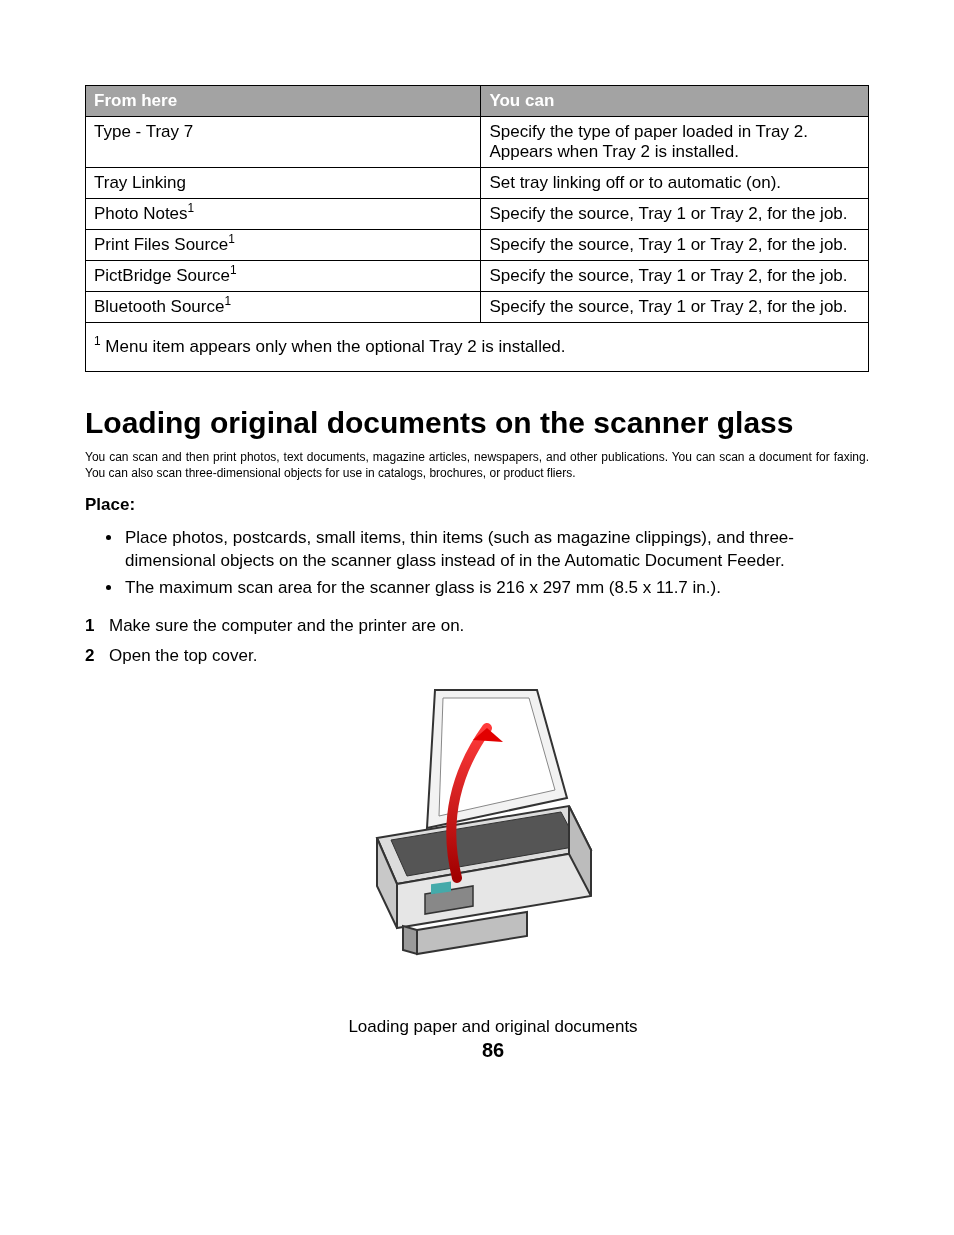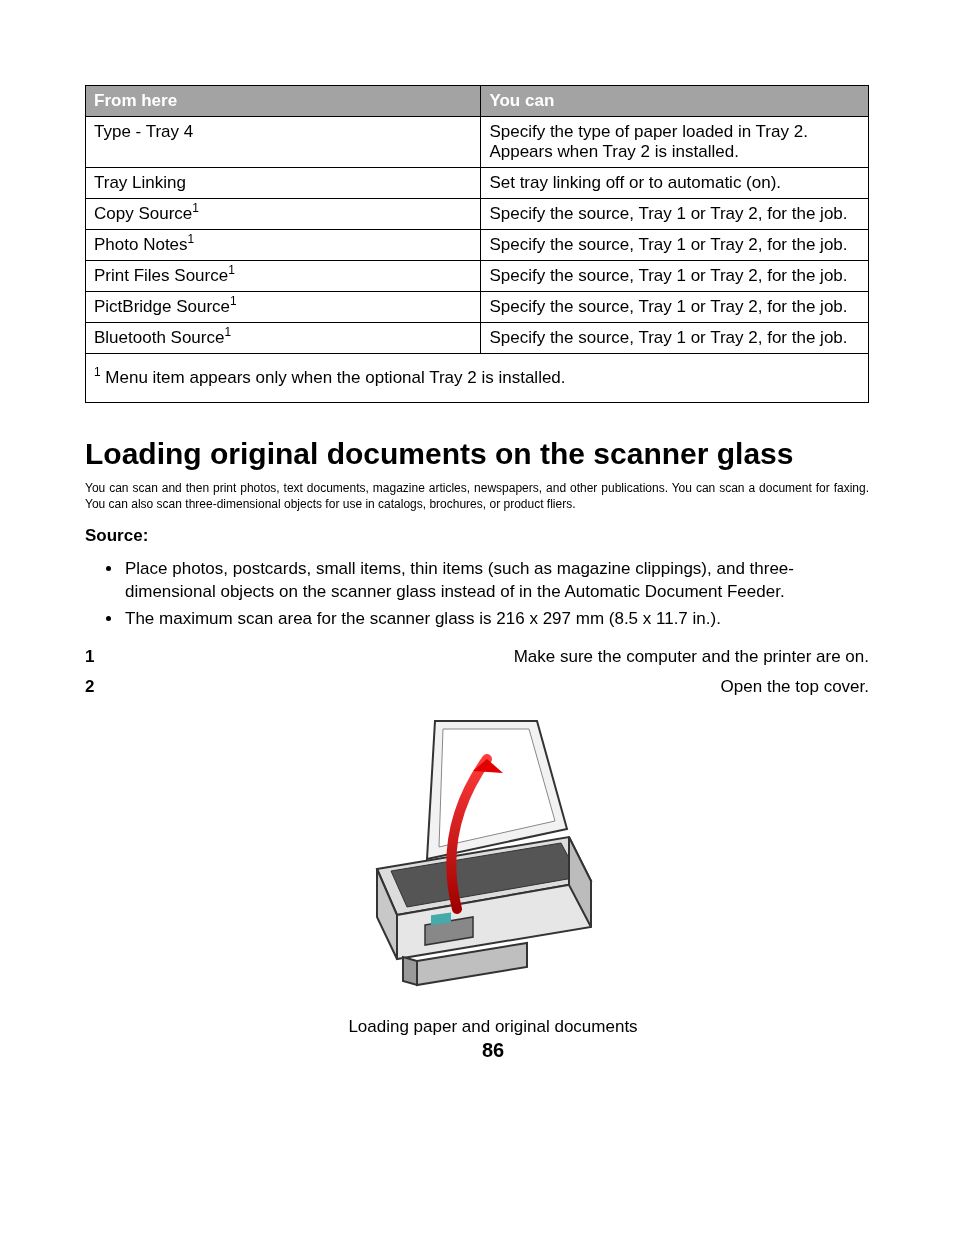--- a/index.html
+++ b/index.html
@@ -64,21 +64,20 @@
     font-size: 17px;
     line-height: 1.35;
     margin: 4px 0;
     padding-left: 2px;
   }
   ol.steps {
     list-style: none;
     margin: 4px 0 0 0;
     padding: 0;
     counter-reset: step;
-    text-align: right;
   }
   ol.steps li {
     counter-increment: step;
     font-size: 17px;
     line-height: 1.4;
     margin: 6px 0;
     padding-left: 24px;
     position: relative;
   }
   ol.steps li::before {
@@ -119,35 +118,31 @@
 
   <table class="menu">
     <thead>
       <tr>
         <th style="width:50.5%">From here</th>
         <th>You can</th>
       </tr>
     </thead>
     <tbody>
       <tr>
-        <td><span>Type - Tray 4</span><sup></sup></td>
+        <td><span>Type - Tray 7</span><sup></sup></td>
         <td>
           <div>Specify the type of paper loaded in Tray 2.</div>
           <div>Appears when Tray 2 is installed.</div>
         </td>
       </tr>
       <tr>
         <td><span>Tray Linking</span><sup></sup></td>
         <td><span>Set tray linking off or to automatic (on).</span></td>
       </tr>
       <tr>
-        <td><span>Copy Source</span><sup>1</sup></td>
-        <td><span>Specify the source, Tray 1 or Tray 2, for the job.</span></td>
-      </tr>
-      <tr>
         <td><span>Photo Notes</span><sup>1</sup></td>
         <td><span>Specify the source, Tray 1 or Tray 2, for the job.</span></td>
       </tr>
       <tr>
         <td><span>Print Files Source</span><sup>1</sup></td>
         <td><span>Specify the source, Tray 1 or Tray 2, for the job.</span></td>
       </tr>
       <tr>
         <td><span>PictBridge Source</span><sup>1</sup></td>
         <td><span>Specify the source, Tray 1 or Tray 2, for the job.</span></td>
@@ -161,21 +156,21 @@
           <sup>1</sup><span> Menu item appears only when the optional Tray 2 is installed.</span>
         </td>
       </tr>
     </tbody>
   </table>
 
   <h2 class="section">Loading original documents on the scanner glass</h2>
 
   <p class="body">You can scan and then print photos, text documents, magazine articles, newspapers, and other publications. You can scan a document for faxing. You can also scan three-dimensional objects for use in catalogs, brochures, or product fliers.</p>
 
-  <p class="notes-label">Source:</p>
+  <p class="notes-label">Place:</p>
 
   <ul class="bullets">
     <li>Place photos, postcards, small items, thin items (such as magazine clippings), and three-dimensional objects on the scanner glass instead of in the Automatic Document Feeder.</li>
     <li>The maximum scan area for the scanner glass is 216 x 297 mm (8.5 x 11.7 in.).</li>
   </ul>
 
   <ol class="steps">
     <li>Make sure the computer and the printer are on.</li>
     <li>Open the top cover.</li>
   </ol>

